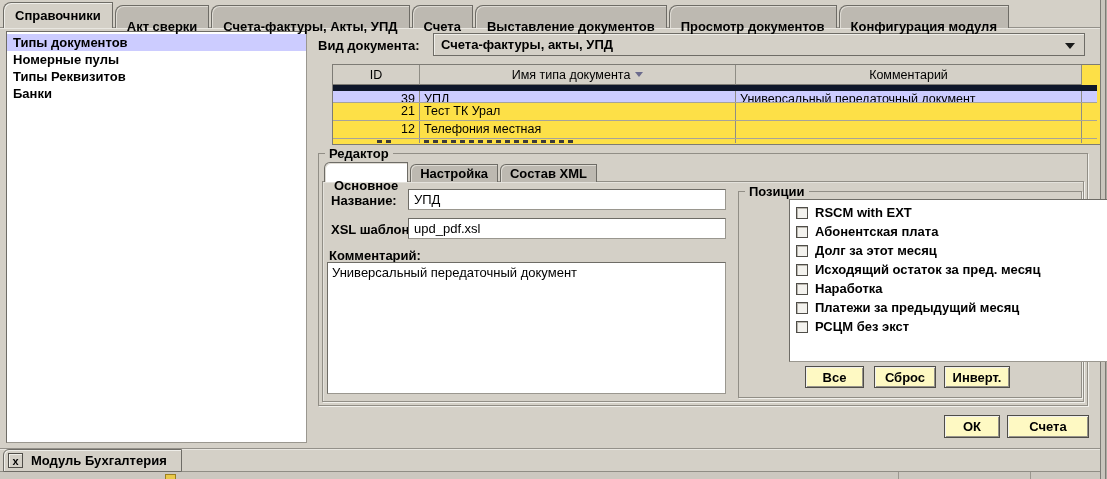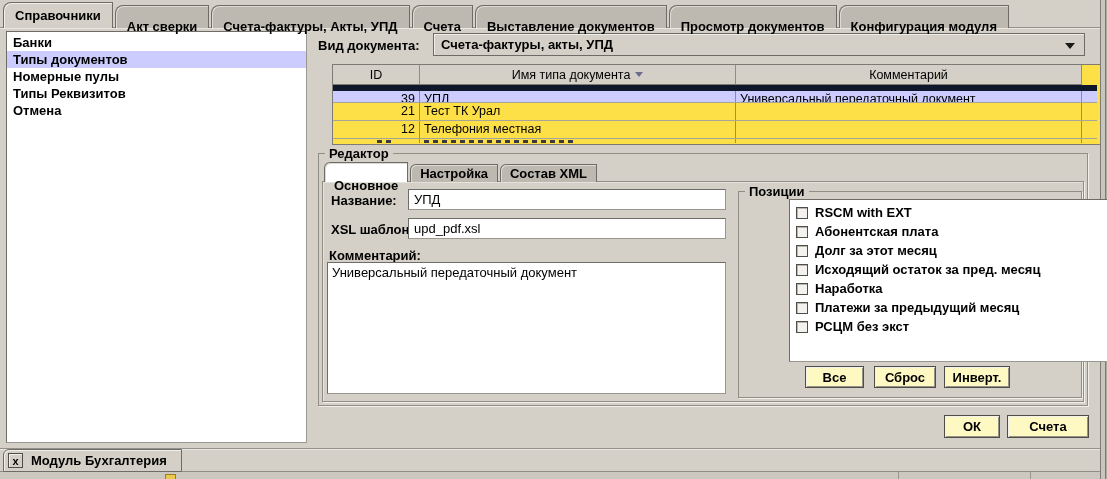--- a/index.html
+++ b/index.html
@@ -122,25 +122,24 @@
   <div class="tab">Акт сверки</div>
   <div class="tab">Счета-фактуры, Акты, УПД</div>
   <div class="tab">Счета</div>
   <div class="tab">Выставление документов</div>
   <div class="tab">Просмотр документов</div>
   <div class="tab">Конфигурация модуля</div>
 </div>
 <div class="content-top-line"></div>
 
 <div class="sidebar sunken">
-  <div class="side-item">Банки</div>
   <div class="side-item selected">Типы документов</div>
   <div class="side-item">Номерные пулы</div>
   <div class="side-item">Типы Реквизитов</div>
-  <div class="side-item">Отмена</div>
+  <div class="side-item">Банки</div>
 </div>
 
 <div class="doc-label">Вид документа:</div>
 <div class="combo">
   <span>Счета-фактуры, акты, УПД</span>
   <span class="combo-arrow"></span>
 </div>
 
 <div class="grid">
   <div class="g-row g-head">

